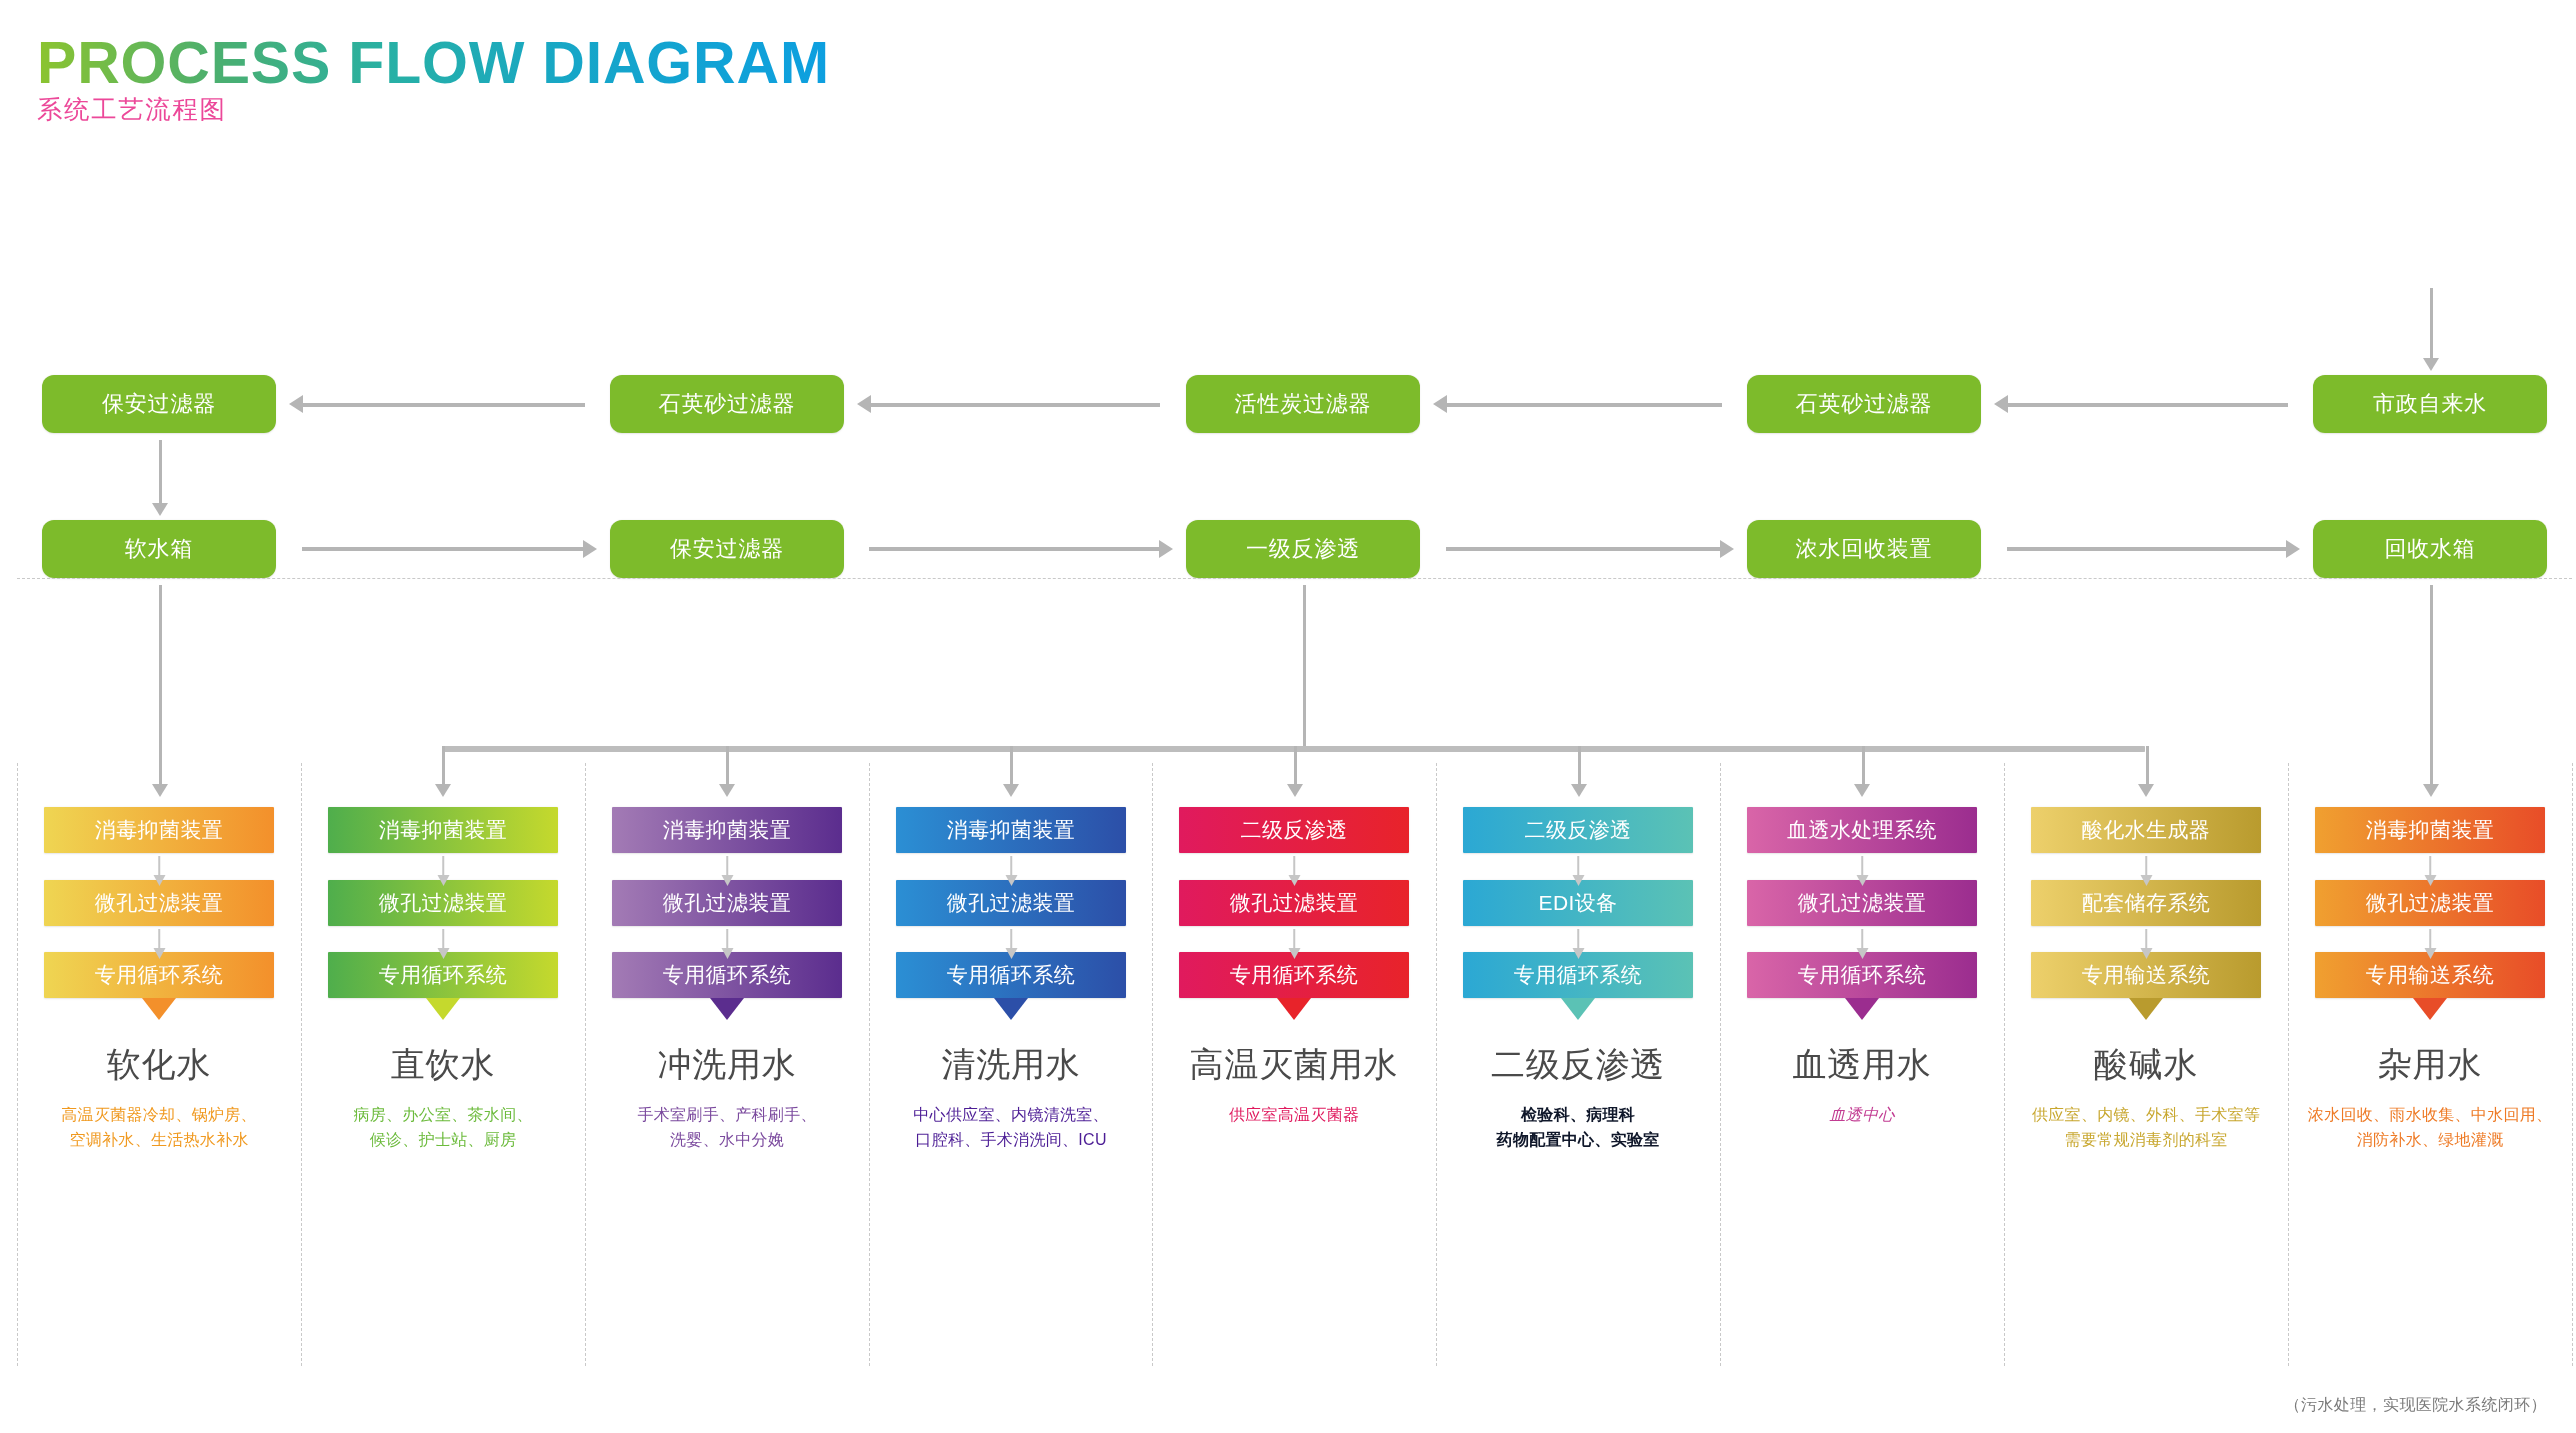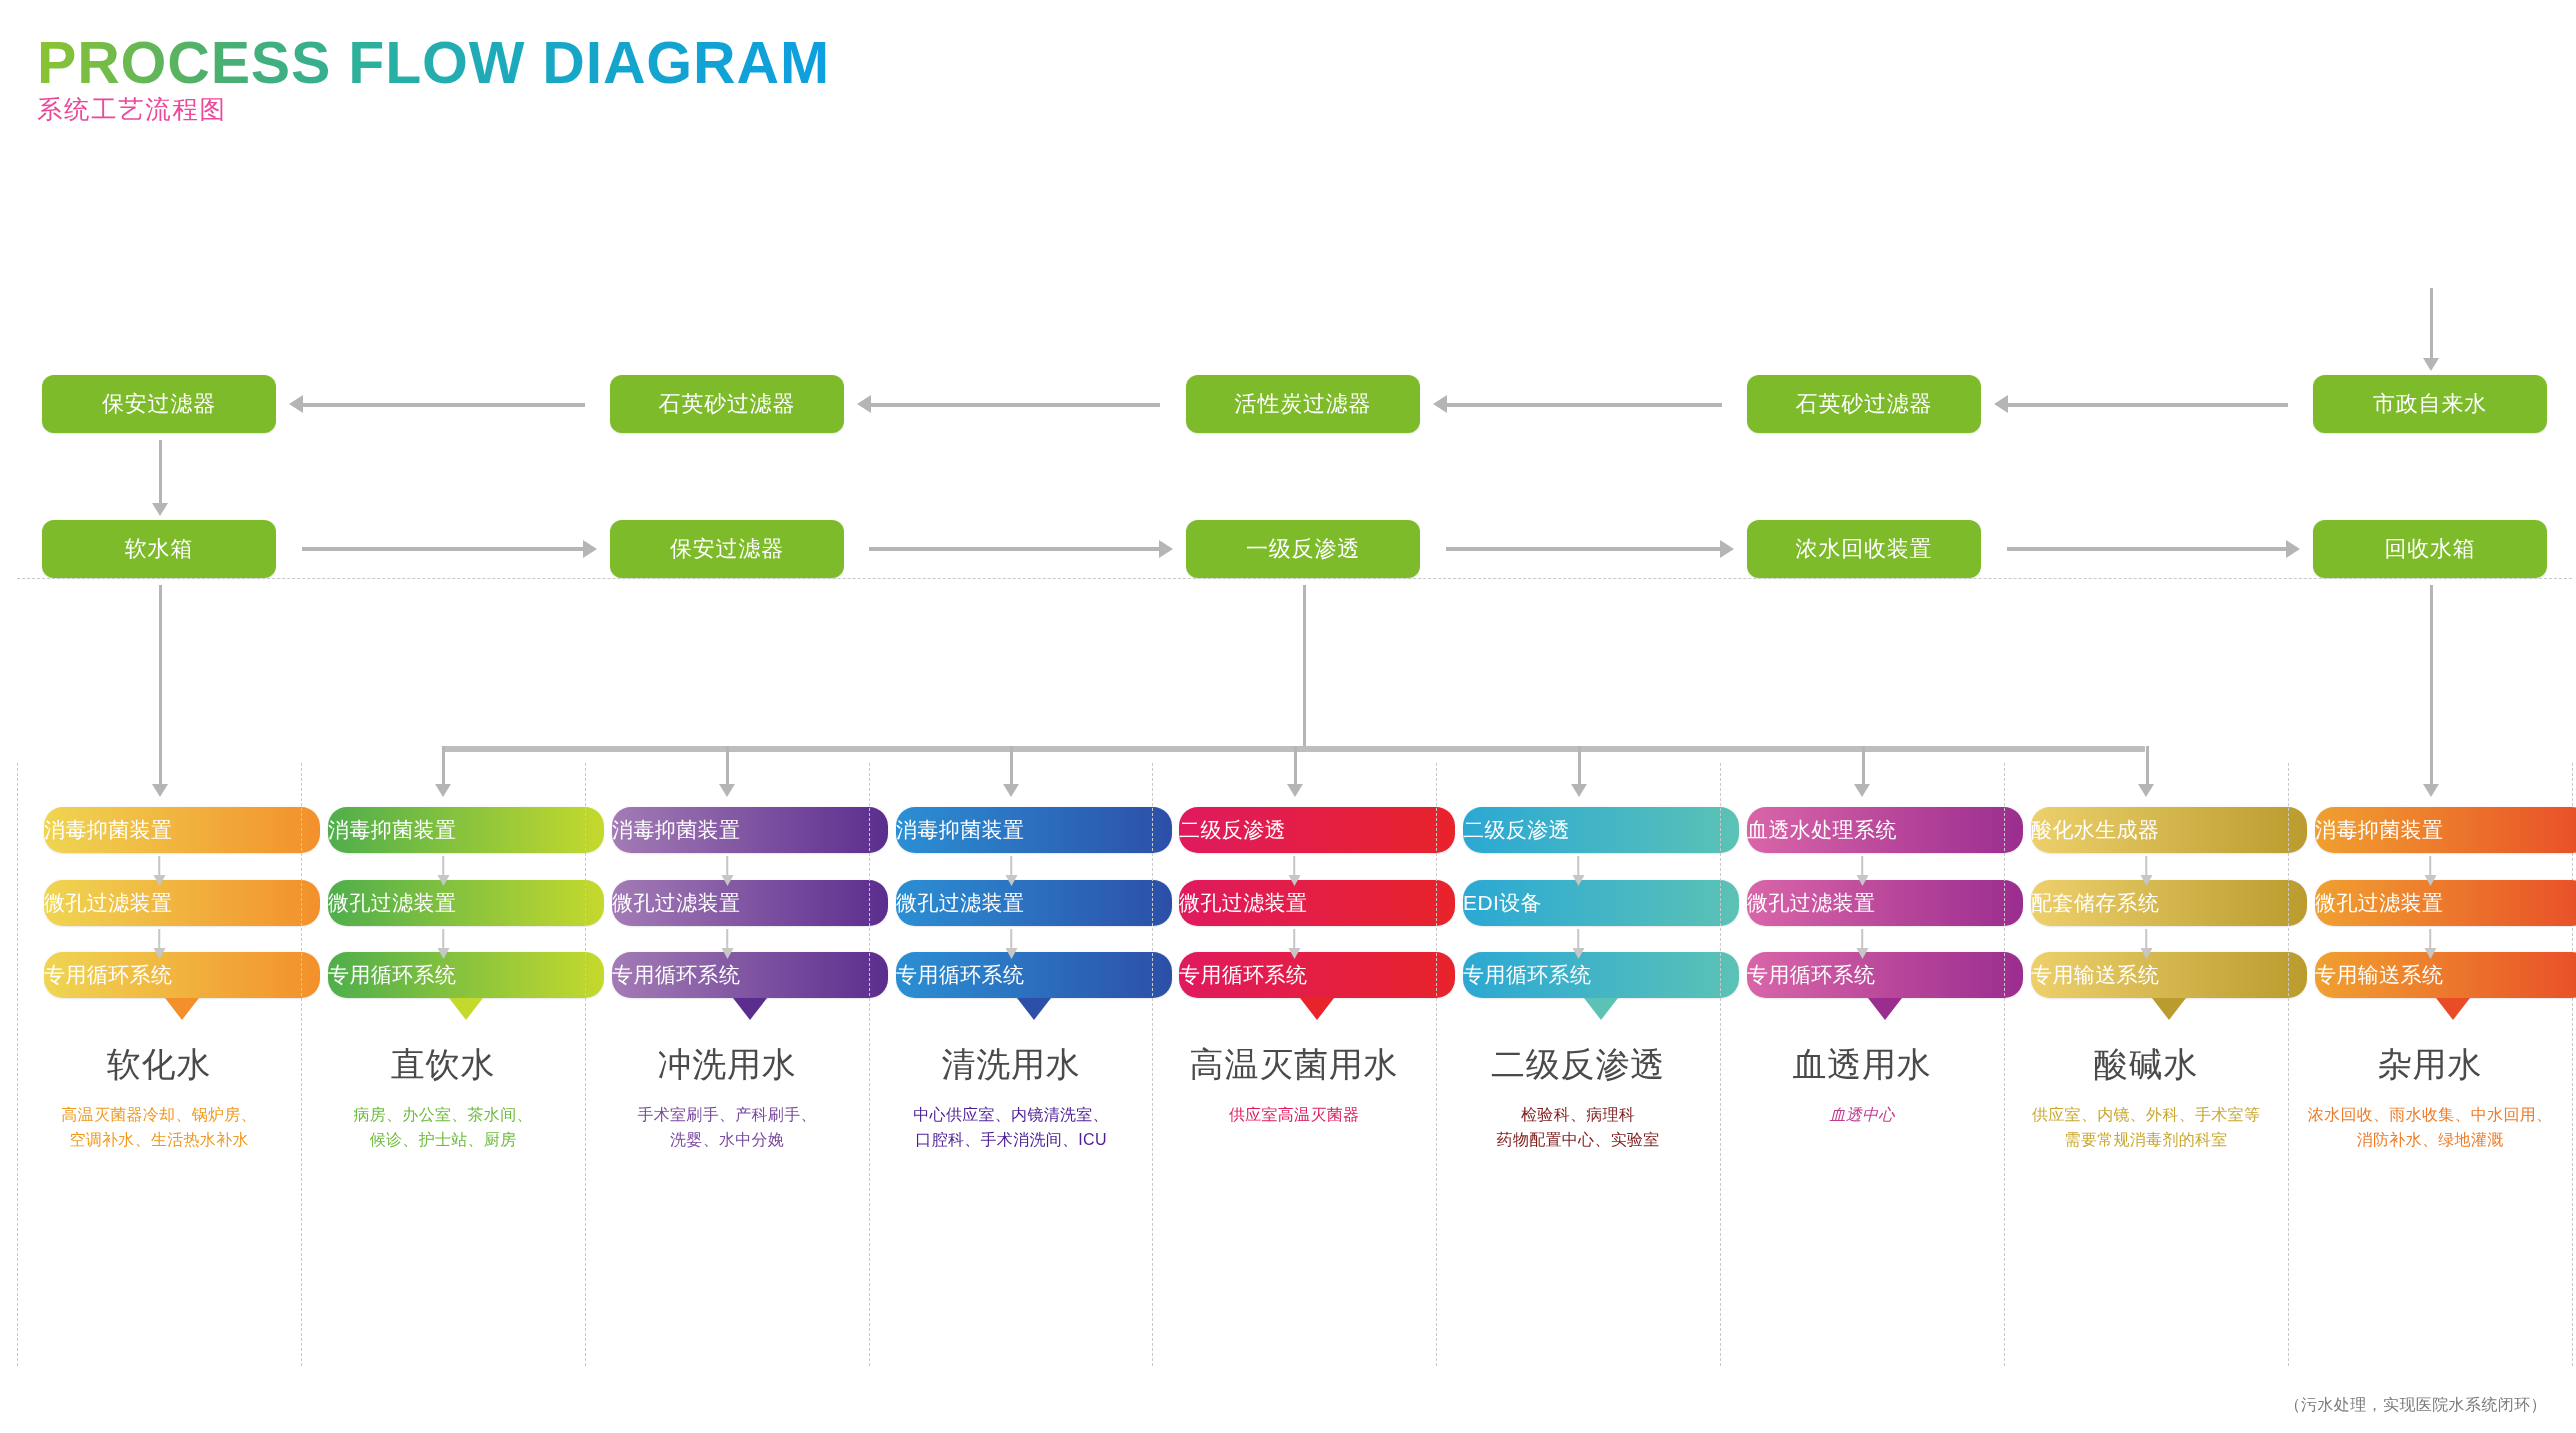--- a/index.html
+++ b/index.html
@@ -50,23 +50,23 @@
   .divider {
     position: absolute; top: -25.4px; width: 0; height: 603px;
     border-left: 1.7px dashed #c9c9c9;
   }
   #bottom-dash {
     position: absolute; left: 17px; top: 578px; width: 2555px; height: 0;
     border-top: 1.7px dashed #c9c9c9;
   }
 
   .stage {
-    position: absolute; left: 27px; width: 276px; height: 46px;
-    border-radius: 19px;
-    display: flex; align-items: center; justify-content: flex-start;
+    position: absolute; left: 27px; width: 230px; height: 46px;
+    border-radius: 1px;
+    display: flex; align-items: center; justify-content: center;
     color: #ffffff; font-size: 21px; letter-spacing: 0.4px;
     box-shadow: 0 0.8px 1.7px rgba(0,0,0,.10);
   }
   .stage.s1 { top: 18.6px; }
   .stage.s2 { top: 92px; }
   .stage.s3 { top: 164px; }
 
   .tail {
     position: absolute; left: 50%; top: 46px; transform: translateX(-50%);
     width: 0; height: 0;
@@ -318,21 +318,21 @@
         </div>
         <div class="col-arrow" style="top: 68px; height: 24px; width: 17px;">
           <div class="v" style="top: 0px; height: 18.6px;"></div>
           <div class="h arrow-head ah-down-sm" style="top: 18.6px;"></div>
         </div>
         <div class="col-arrow" style="top: 141px; height: 24px; width: 17px;">
           <div class="v" style="top: 0px; height: 18.6px;"></div>
           <div class="h arrow-head ah-down-sm" style="top: 18.6px;"></div>
         </div>
         <div class="col-title">二级反渗透</div>
-        <div class="col-desc" style="color: #7f1d1d;">
+        <div class="col-desc" style="color: #0f172a; font-weight: bold;">
           <div>检验科、病理科</div>
           <div>药物配置中心、实验室</div>
         </div>
       </div>
       <div class="col" style="left: 1720px;">
         <div class="divider" style="left: 0px;"></div>
         <div class="stage s1" style="background: linear-gradient(90deg, rgb(217, 101, 168) 0%, rgb(155, 45, 143) 100%);">
           <span>血透水处理系统</span>
         </div>
         <div class="stage s2" style="background: linear-gradient(90deg, rgb(217, 101, 168) 0%, rgb(155, 45, 143) 100%);">

